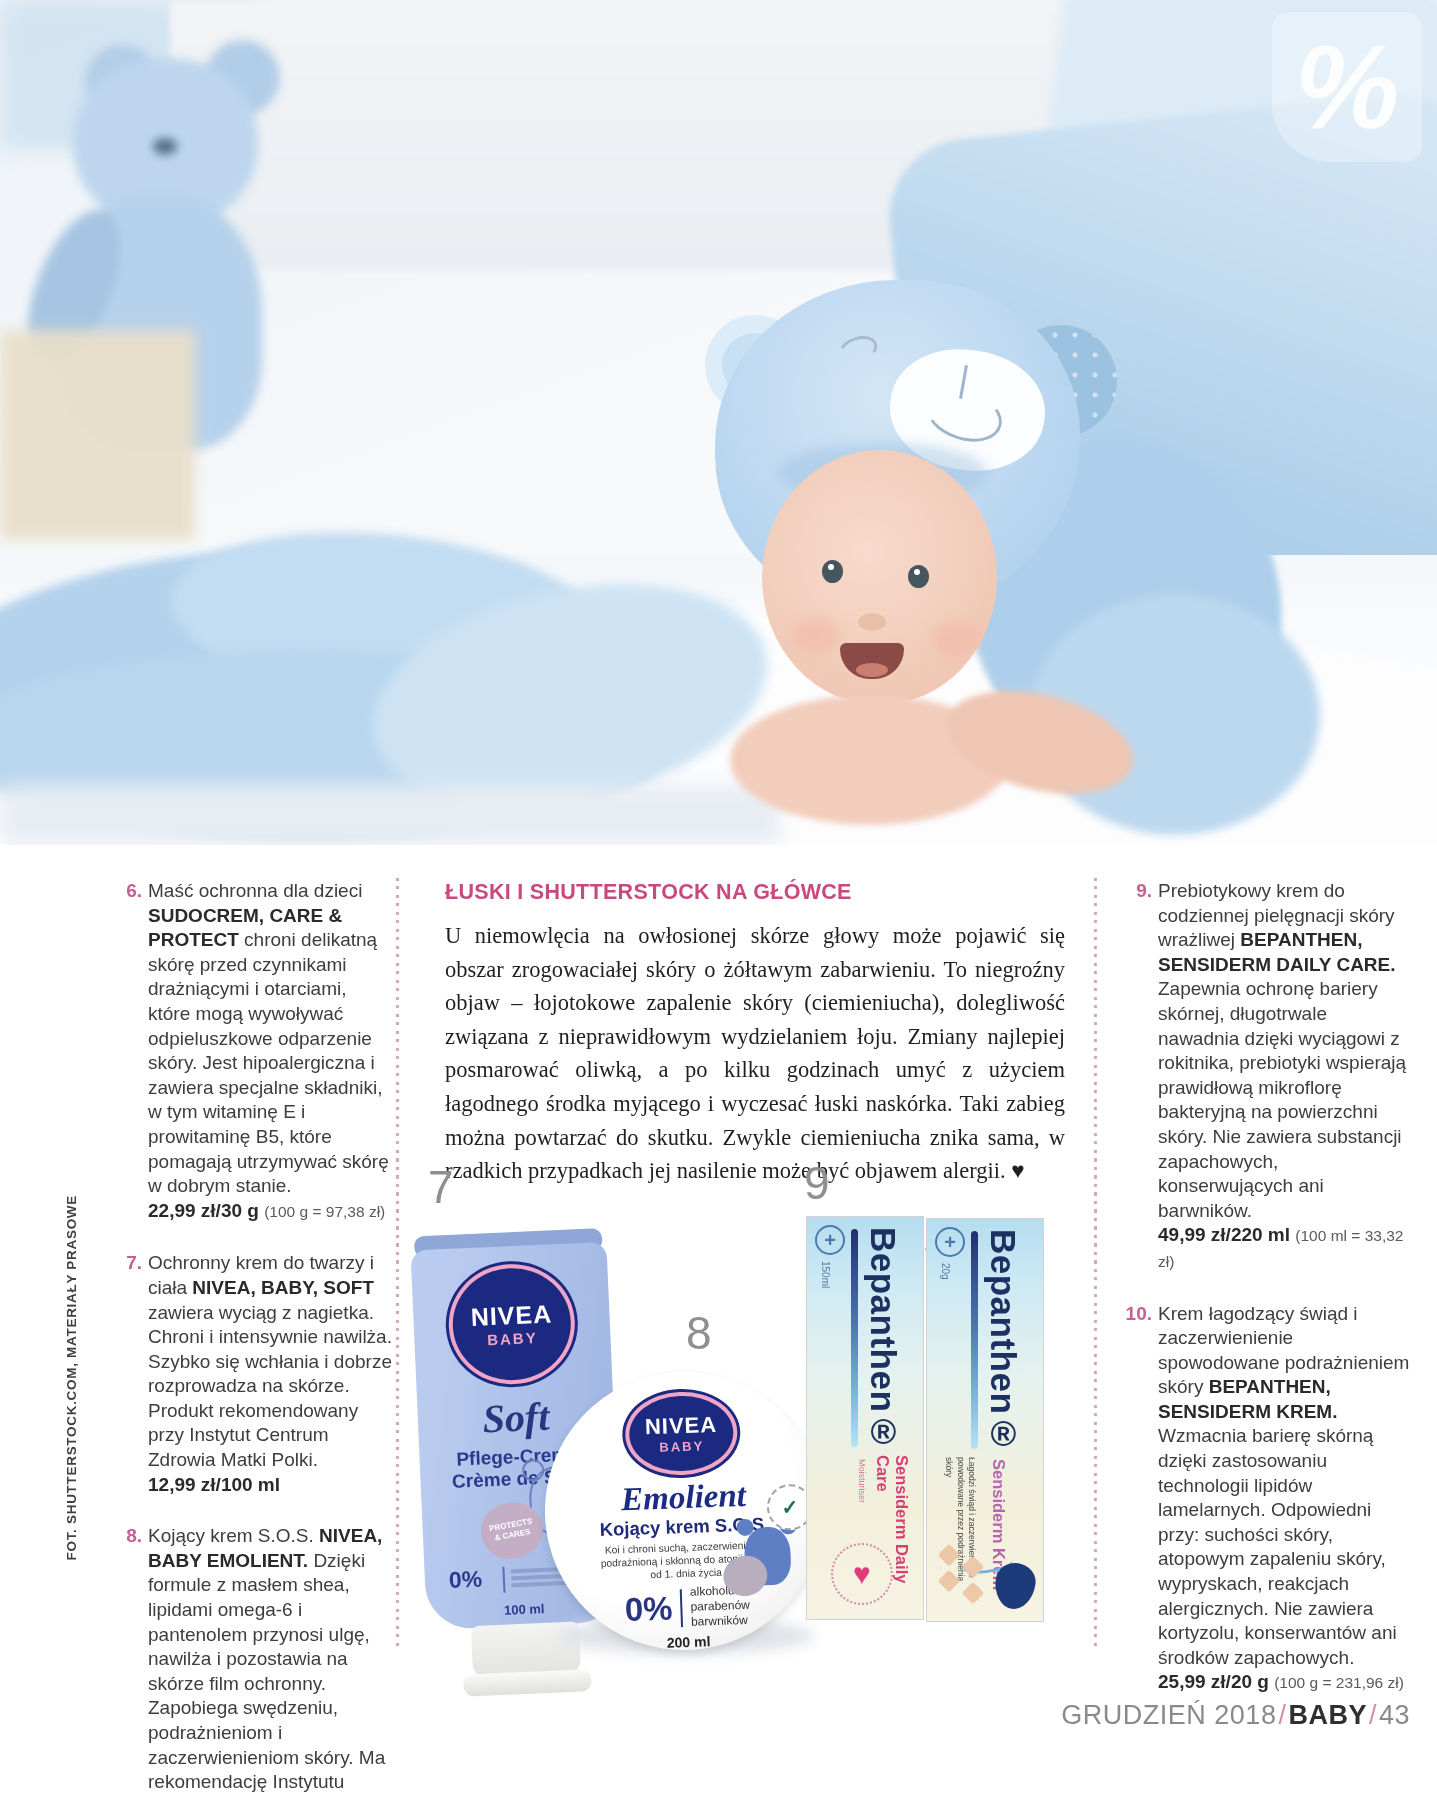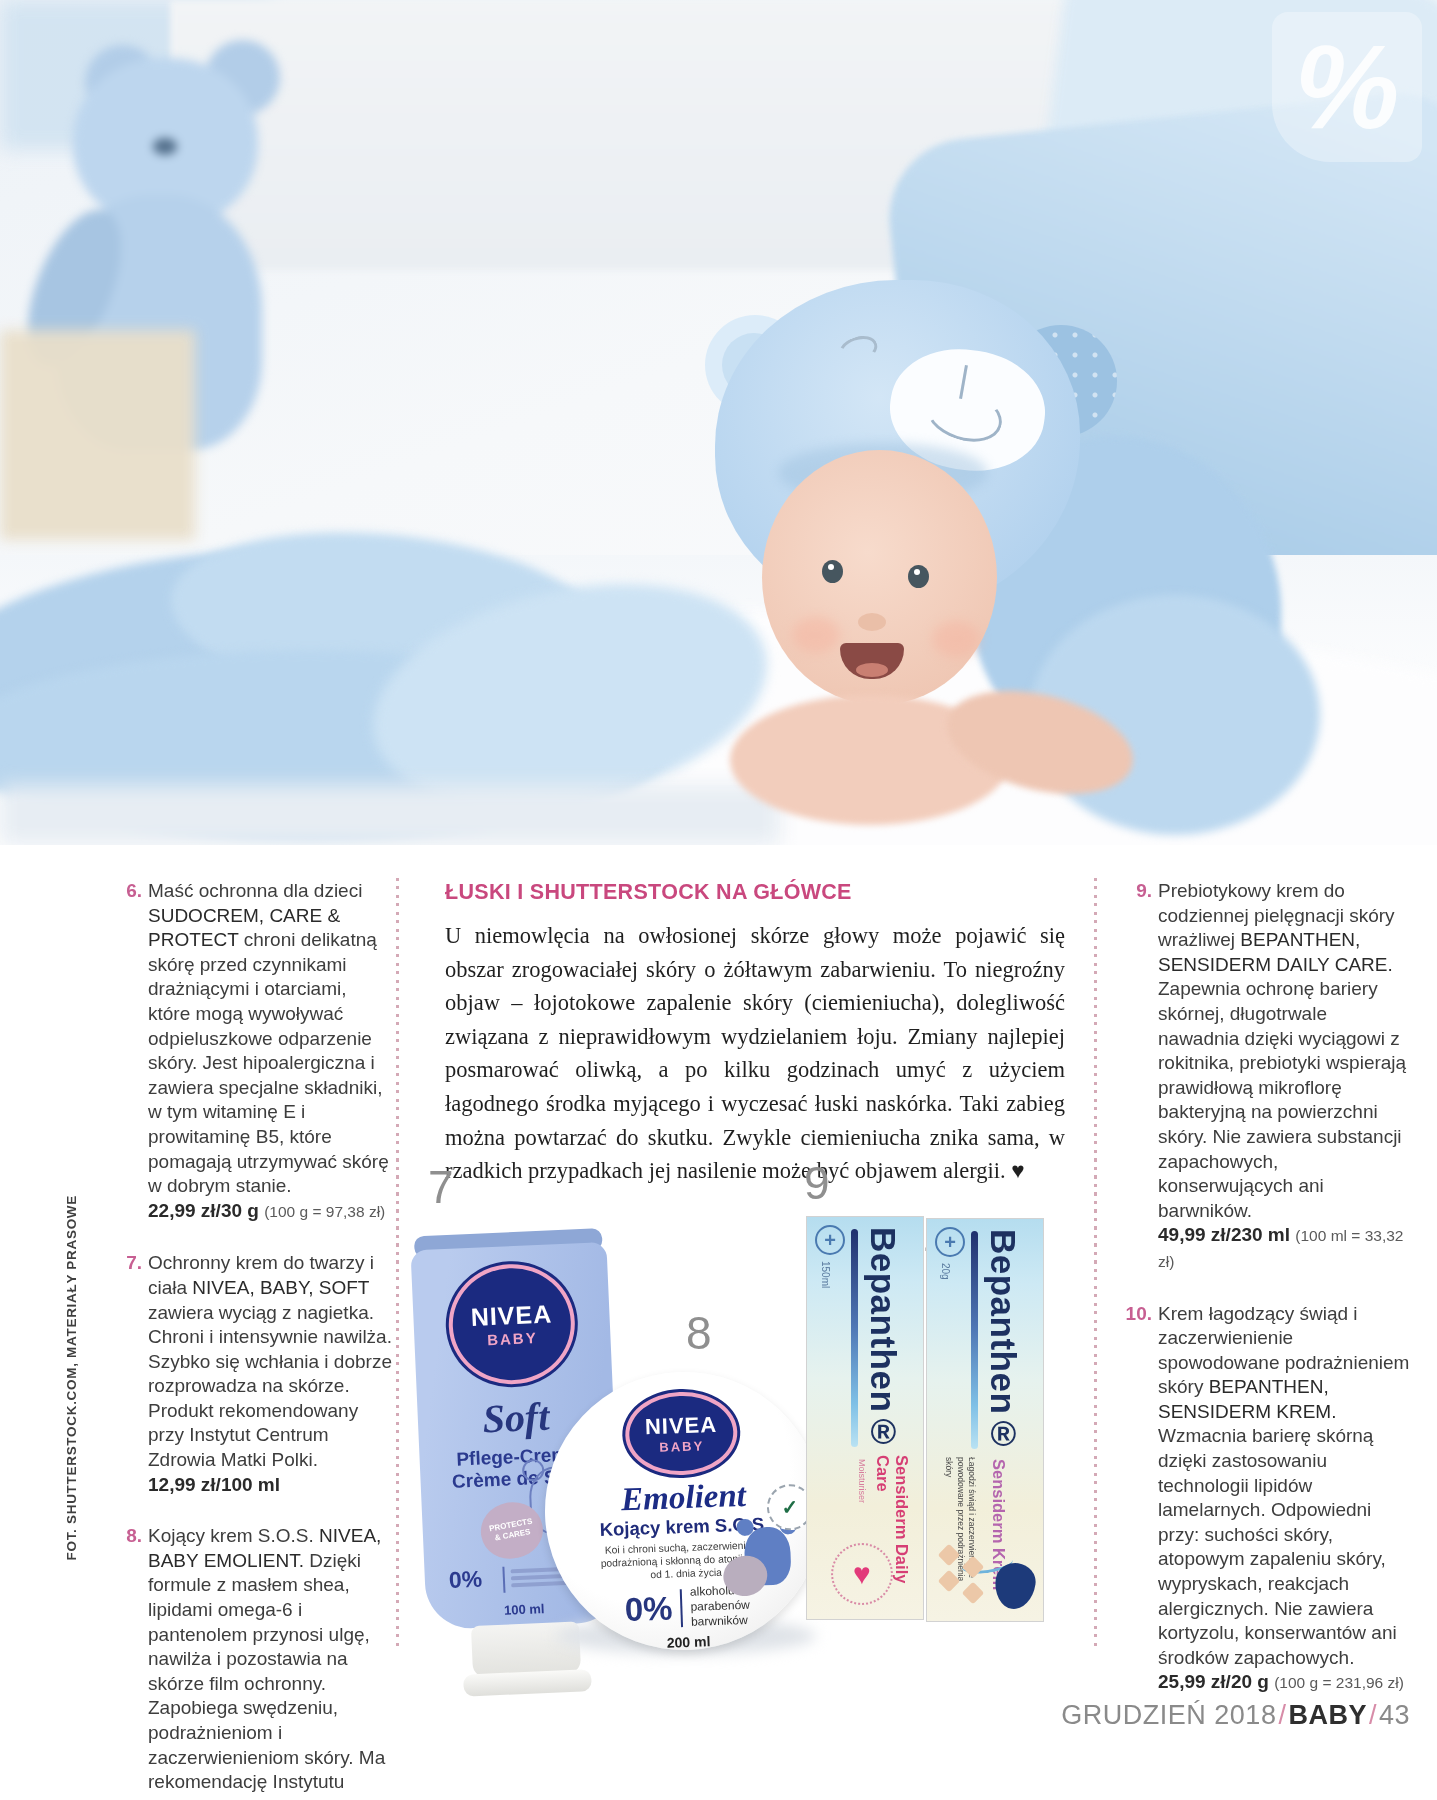--- a/index.html
+++ b/index.html
@@ -65,21 +65,21 @@
   .credit span{writing-mode:vertical-rl;transform:rotate(180deg);font-size:13.5px;font-weight:bold;
                letter-spacing:.7px;color:#3f3f3f;white-space:nowrap;}
   .sep{position:absolute;top:878px;width:3px;height:772px;
        background-image:repeating-linear-gradient(180deg,#d4a9b6 0 3px,transparent 3px 8.5px);}
   .sep.s1{left:396px;} .sep.s2{left:1094px;}
   .col{position:absolute;font-size:19px;line-height:24.6px;color:#3d3d3d;}
   .left-col{left:148px;top:879px;width:246px;}
   .right-col{left:1158px;top:879px;width:255px;}
   .entry{position:relative;margin-bottom:27px;}
   .entry .num{position:absolute;left:-42px;width:36px;text-align:right;color:#c75f92;font-weight:bold;}
-  .entry .b{font-weight:normal;color:#2a2a2a;}
+  .entry .b{font-weight:bold;color:#2a2a2a;}
   .entry .price{font-weight:bold;color:#2a2a2a;}
   .entry .unit{font-size:15.5px;color:#5a5a5a;}
   .mid{position:absolute;left:445px;top:880px;width:620px;}
   .mid h2{margin:0 0 14px 0;font-size:21.5px;letter-spacing:.3px;color:#c9487e;}
   .mid p{margin:0;font-family:"Liberation Serif",serif;font-size:22.5px;line-height:33.6px;
          text-align:justify;color:#1f1f1f;}
   
   .shelf-num{position:absolute;font-size:46px;font-weight:300;color:#8f8f8f;}
   .n7{left:428px;top:1160px;} .n8{left:686px;top:1306px;} .n9{left:804px;top:1156px;} .n10{left:922px;top:1208px;}
   
@@ -333,21 +333,21 @@
         <i></i>
         <i></i>
         <i></i>
       </div>
     <div class="box-shield"></div>
   </div>
 
   <div class="col right-col">
     <div class="entry">
       <span class="num">9.</span><span>Prebiotykowy krem do codziennej pielęgnacji skóry wrażliwej </span><span class="b">BEPANTHEN, SENSIDERM DAILY CARE.</span><span> Zapewnia ochronę bariery skórnej, długotrwale nawadnia dzięki wyciągowi z rokitnika, prebiotyki wspierają prawidłową mikroflorę bakteryjną na powierzchni skóry. Nie zawiera substancji zapachowych, konserwujących ani barwników.</span>
-      <div><span class="price">49,99 zł/230 ml</span> <span class="unit">(100 ml = 33,32 zł)</span></div>
+      <div><span class="price">49,99 zł/220 ml</span> <span class="unit">(100 ml = 33,32 zł)</span></div>
     </div>
     <div class="entry">
       <span class="num">10.</span><span>Krem łagodzący świąd i zaczerwienienie spowodowane podrażnieniem skóry </span><span class="b">BEPANTHEN, SENSIDERM KREM.</span><span> Wzmacnia barierę skórną dzięki zastosowaniu technologii lipidów lamelarnych. Odpowiedni przy: suchości skóry, atopowym zapaleniu skóry, wypryskach, reakcjach alergicznych. Nie zawiera kortyzolu, konserwantów ani środków zapachowych.</span>
       <div><span class="price">25,99 zł/20 g</span> <span class="unit">(100 g = 231,96 zł)</span></div>
     </div>
   </div>
 
   <div class="footer">
     <span>GRUDZIEŃ 2018</span><span class="slash">/</span><span class="mag">BABY</span><span class="slash">/</span><span>43</span>
   </div>

